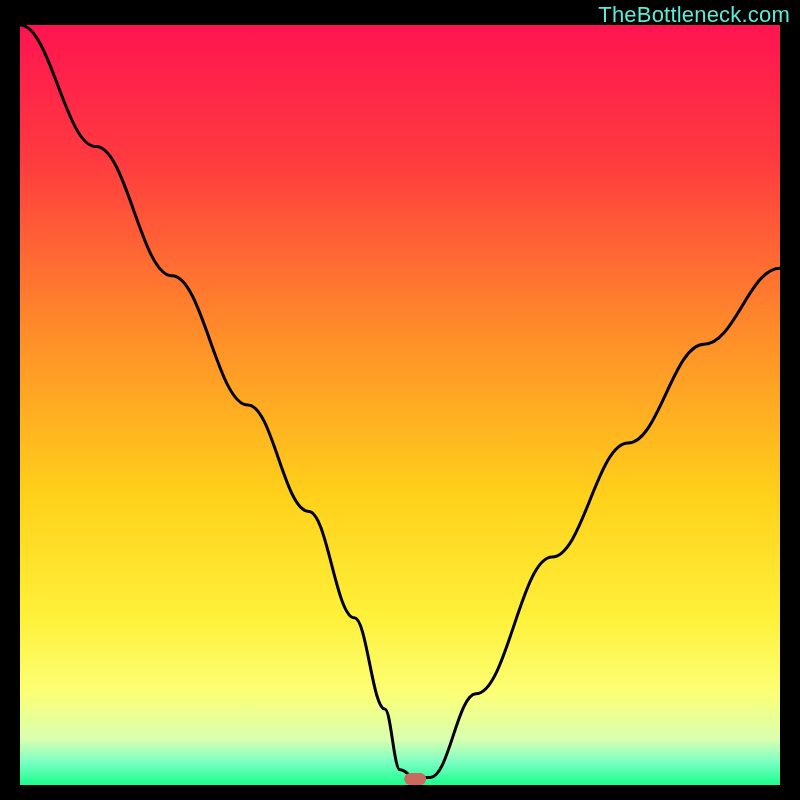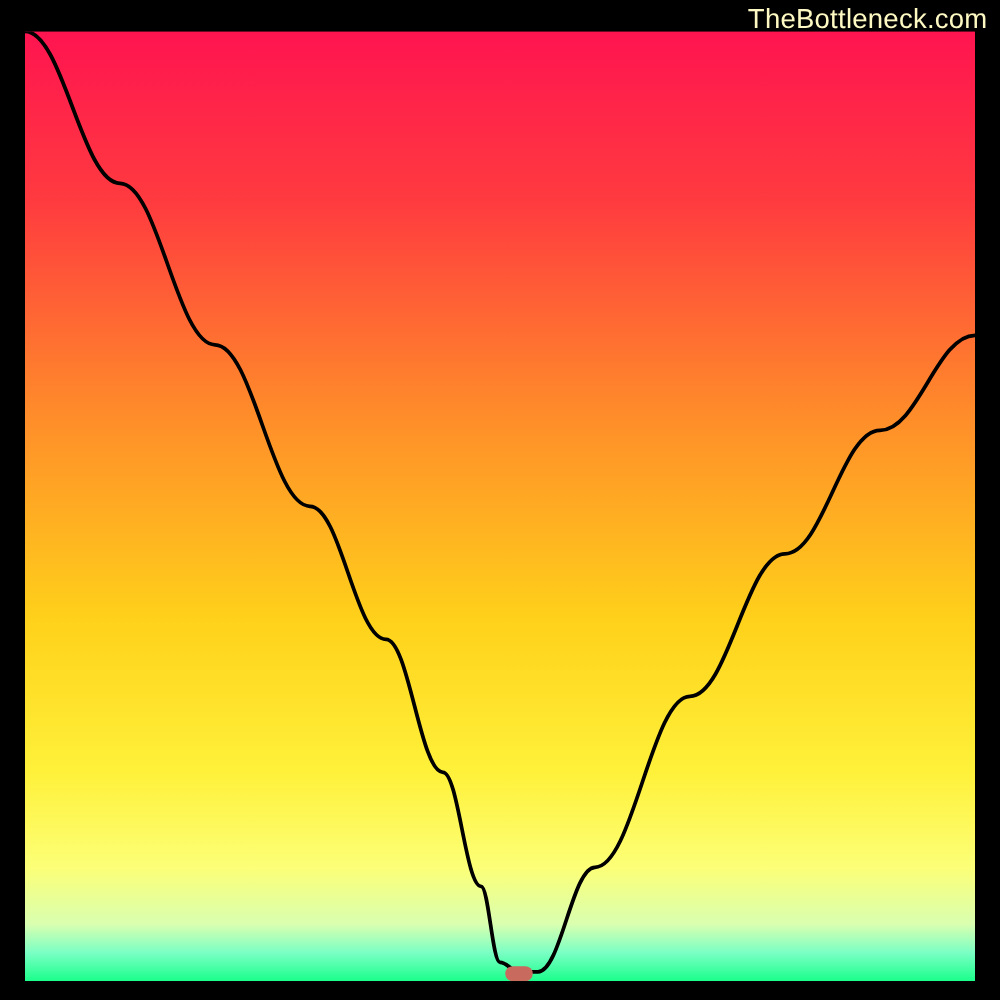--- a/index.html
+++ b/index.html
@@ -14,21 +14,21 @@
   .frame {
     position: relative;
     width: 800px;
     height: 800px;
     background: #000;
   }
   .watermark {
     position: absolute;
     top: 2px;
     right: 10px;
-    color: #fef9c3;
+    color: #5eead4;
     font-size: 22px;
     font-weight: 500;
     letter-spacing: 0.2px;
     z-index: 10;
     user-select: none;
   }
   .plot {
     position: absolute;
     left: 20px;
     top: 25px;

